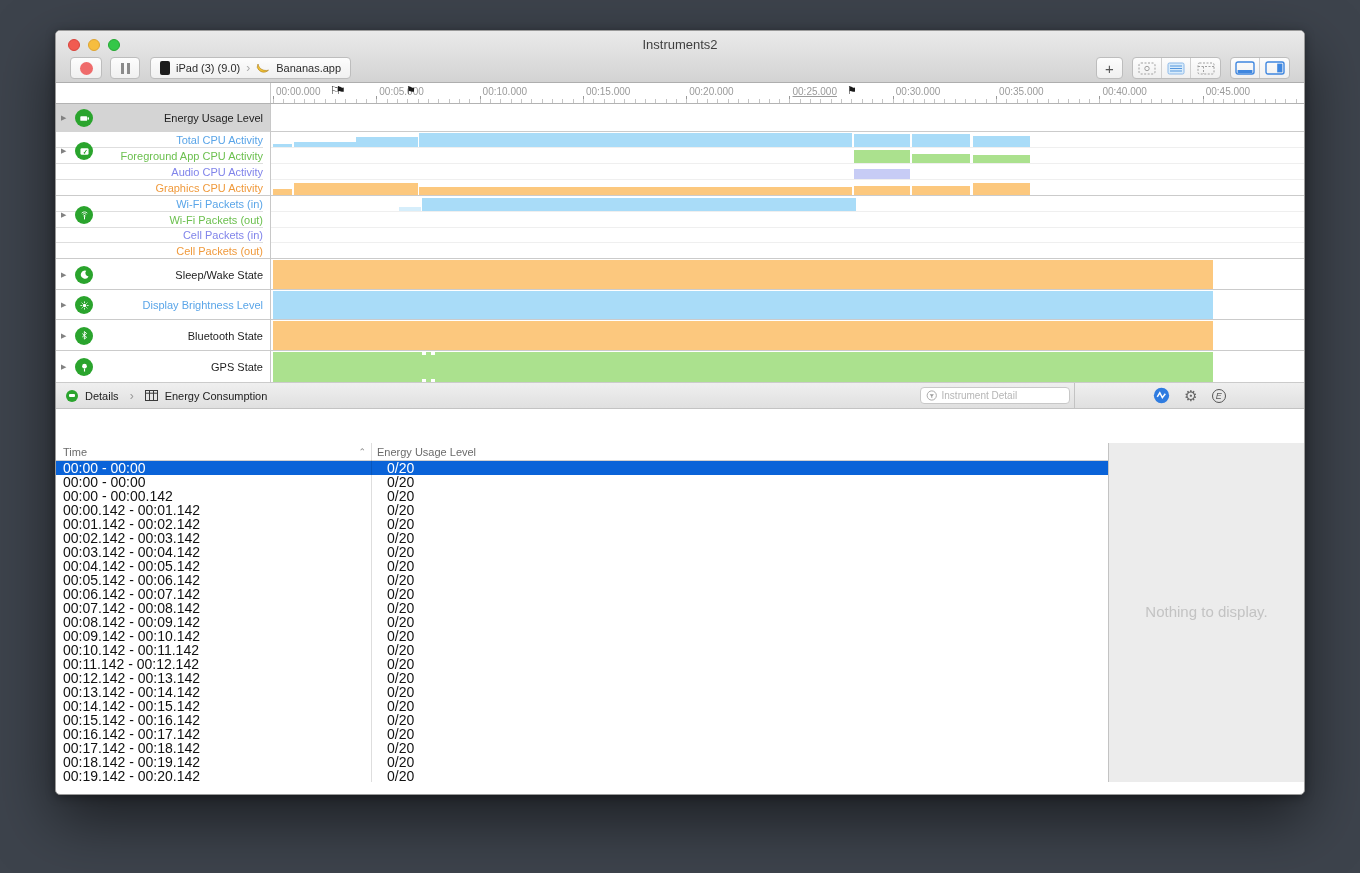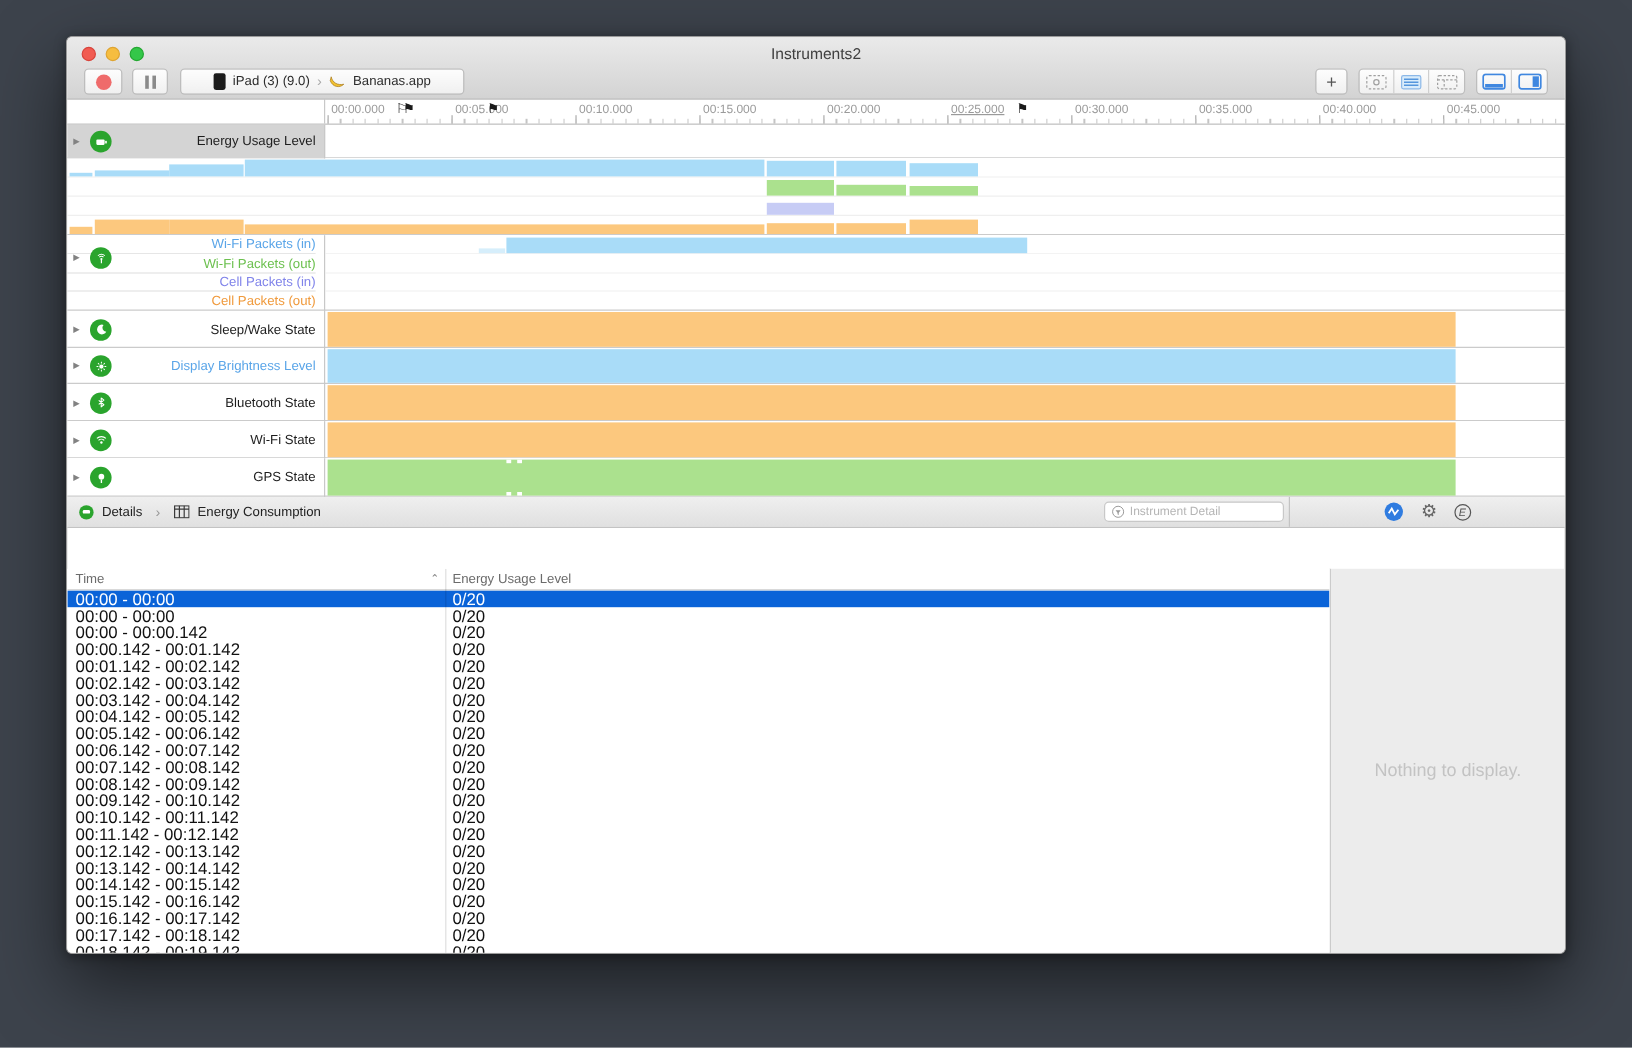--- a/index.html
+++ b/index.html
@@ -20,21 +20,21 @@
   .tl.yellow { background:#f6bd3f; border:1px solid #dea432; }
   .tl.green { background:#34c749; border:1px solid #24a832; }
   .win-title { position:absolute; left:0; right:0; top:6px; text-align:center; font-size:13px; color:#3f3f3f; }
   .toolbar { height:30px; display:flex; align-items:center; padding:0 14px; position:relative; }
   .tb-btn { height:22px; background:linear-gradient(#fdfdfd,#f0f0f0); border:1px solid #bdbdbd; border-radius:4px;
     display:flex; align-items:center; justify-content:center; }
   .rec-btn { width:32px; margin-right:8px; }
   .rec-dot { width:13px; height:13px; border-radius:50%; background:#ef6b6b; }
   .pause-btn { width:30px; margin-right:10px; gap:3px; }
   .pause-bar { width:3px; height:11px; background:#8a8a8a; }
-  .device-btn { padding:0 27px; gap:6px; font-size:11px; color:#2c2c2c;align-items:center; }
+  .device-btn { padding:0 9px; gap:6px; font-size:11px; color:#2c2c2c;align-items:center; }
   .ipad-glyph { width:10px; height:14px; background:#1c1c1c; border-radius:2px; }
   .crumb-sep { color:#aaa; font-size:12px; }
   .run-display { position:absolute; left:50%; transform:translateX(-50%); width:250px; height:20px;
     background:#fff; border:1px solid #c6c6c6; border-radius:4px; display:flex; align-items:center; font-size:11px; color:#333; }
   .run-label { padding-left:22px; width:110px; }
   .time-display { letter-spacing:.5px; }
   .right-tools { margin-left:auto; display:flex; align-items:center; gap:9px; }
   .plus-btn { width:27px; font-size:15px; color:#555; }
   .seg { display:flex; border:1px solid #bdbdbd; border-radius:4px; overflow:hidden; background:linear-gradient(#fdfdfd,#f0f0f0); }
   .seg-btn { width:29px; height:20px; display:flex; align-items:center; justify-content:center; border-right:1px solid #cfcfcf; }
@@ -92,21 +92,21 @@
   .table-pane { flex:1; position:relative; background:#fff; overflow:hidden; }
   .table-header { height:18px; display:flex; border-bottom:1px solid #d0d0d0; background:#fff; font-size:11px; color:#6b6b6b; align-items:center; }
   .th-time { width:315px; padding-left:7px; display:flex; align-items:center; }
   .sort-caret { margin-left:auto; margin-right:5px; color:#888; font-size:9px; }
   .th-value { padding-left:6px; }
   .col-div { position:absolute; left:315px; top:0; bottom:0; width:1px; background:rgba(0,0,0,.13); z-index:5; }
   #table-body { position:absolute; left:0; right:0; top:18px; bottom:0; overflow:hidden; }
   .t-row { display:flex; height:14px; font-size:14px; color:#111; align-items:center; }
   .t-row.selected { background:#0a63d8; color:#fff; }
   .t-time { width:315px; padding-left:7px; white-space:nowrap; }
-  .t-val { padding-left:6px; }
+  .t-val { padding-left:16px; }
   .inspector { width:196px; background:#ececec; border-left:1px solid #c3c3c3; display:flex; justify-content:center; }
   .nothing { margin-top:160px; font-size:15px; color:#c3c3c3; }
 </style>
 </head>
 <body>
 
 <div class="window">
 
   <div class="chrome">
     <div class="titlebar">
@@ -209,20 +209,38 @@
           </div>
           <div class="cell-labels">
             <div class="single-label" style="color: rgb(29, 29, 29);">Energy Usage Level</div>
           </div>
         </div>
         <div class="track-area">
           <div class="lane"></div>
         </div>
       </div>
       <div class="track-row group" style="height: 64px;">
+        <div class="label-cell">
+          <div class="cell-head">
+            <div class="disclosure">▶</div>
+            <div class="icon-circle">
+              <svg width="13" height="13" viewBox="0 0 17 17">
+                <rect x="3.2" y="4.2" width="10.6" height="8.6" rx="1.8" fill="#fff"></rect>
+                <path d="M8.5 10.2 L11.2 6.4" stroke="#2aa42d" stroke-width="1.3" fill="none"></path>
+                <circle cx="8.5" cy="10.2" r="1.1" fill="#2aa42d"></circle>
+              </svg>
+            </div>
+          </div>
+          <div class="cell-labels">
+            <div class="sub-label underlined" style="color: rgb(90, 165, 232);">Total CPU Activity</div>
+            <div class="sub-label underlined" style="color: rgb(108, 192, 79);">Foreground App CPU Activity</div>
+            <div class="sub-label underlined" style="color: rgb(128, 132, 234);">Audio CPU Activity</div>
+            <div class="sub-label" style="color: rgb(240, 154, 60);">Graphics CPU Activity</div>
+          </div>
+        </div>
         <div class="track-area">
           <div class="lane lane-sep">
             <div class="bar" style="left: 2px; width: 19px; height: 3px; background: rgb(169, 220, 248);"></div>
             <div class="bar" style="left: 23px; width: 62px; height: 5px; background: rgb(169, 220, 248);"></div>
             <div class="bar" style="left: 85px; width: 62px; height: 10px; background: rgb(169, 220, 248);"></div>
             <div class="bar" style="left: 148px; width: 433px; height: 14px; background: rgb(169, 220, 248);"></div>
             <div class="bar" style="left: 583px; width: 56px; height: 13px; background: rgb(169, 220, 248);"></div>
             <div class="bar" style="left: 641px; width: 58px; height: 13px; background: rgb(169, 220, 248);"></div>
             <div class="bar" style="left: 702px; width: 57px; height: 11px; background: rgb(169, 220, 248);"></div>
           </div>
@@ -320,41 +338,20 @@
           <div class="cell-head">
             <div class="disclosure">▶</div>
             <div class="icon-circle">
               <svg width="13" height="13" viewBox="0 0 17 17">
                 <path d="M8.3 3.3 L11.2 5.8 L5.6 10.5 M5.6 6 L11.2 10.8 L8.3 13.2 L8.3 3.3" stroke="#fff" stroke-width="1.2" fill="none" stroke-linejoin="round"></path>
               </svg>
             </div>
           </div>
           <div class="cell-labels">
             <div class="single-label" style="color: rgb(29, 29, 29);">Bluetooth State</div>
-          </div>
-        </div>
-        <div class="track-area">
-          <div class="lane">
-            <div class="bar" style="left: 2px; width: 940px; top: 1px; bottom: 1px; background: rgb(252, 200, 126);"></div>
-          </div>
-        </div>
-      </div>
-      <div class="track-row" style="height: 31px;">
-        <div class="label-cell">
-          <div class="cell-head">
-            <div class="disclosure">▶</div>
-            <div class="icon-circle">
-              <svg width="13" height="13" viewBox="0 0 17 17">
-                <path d="M3.6 7 a7 7 0 0 1 9.8 0 M5.4 9.1 a4.4 4.4 0 0 1 6.2 0" stroke="#fff" stroke-width="1.2" fill="none"></path>
-                <circle cx="8.5" cy="11.4" r="1.3" fill="#fff"></circle>
-              </svg>
-            </div>
-          </div>
-          <div class="cell-labels">
-            <div class="single-label" style="color: rgb(29, 29, 29);">Wi-Fi State</div>
           </div>
         </div>
         <div class="track-area">
           <div class="lane">
             <div class="bar" style="left: 2px; width: 940px; top: 1px; bottom: 1px; background: rgb(252, 200, 126);"></div>
           </div>
         </div>
       </div>
       <div class="track-row" style="height: 32px;">
         <div class="label-cell">

